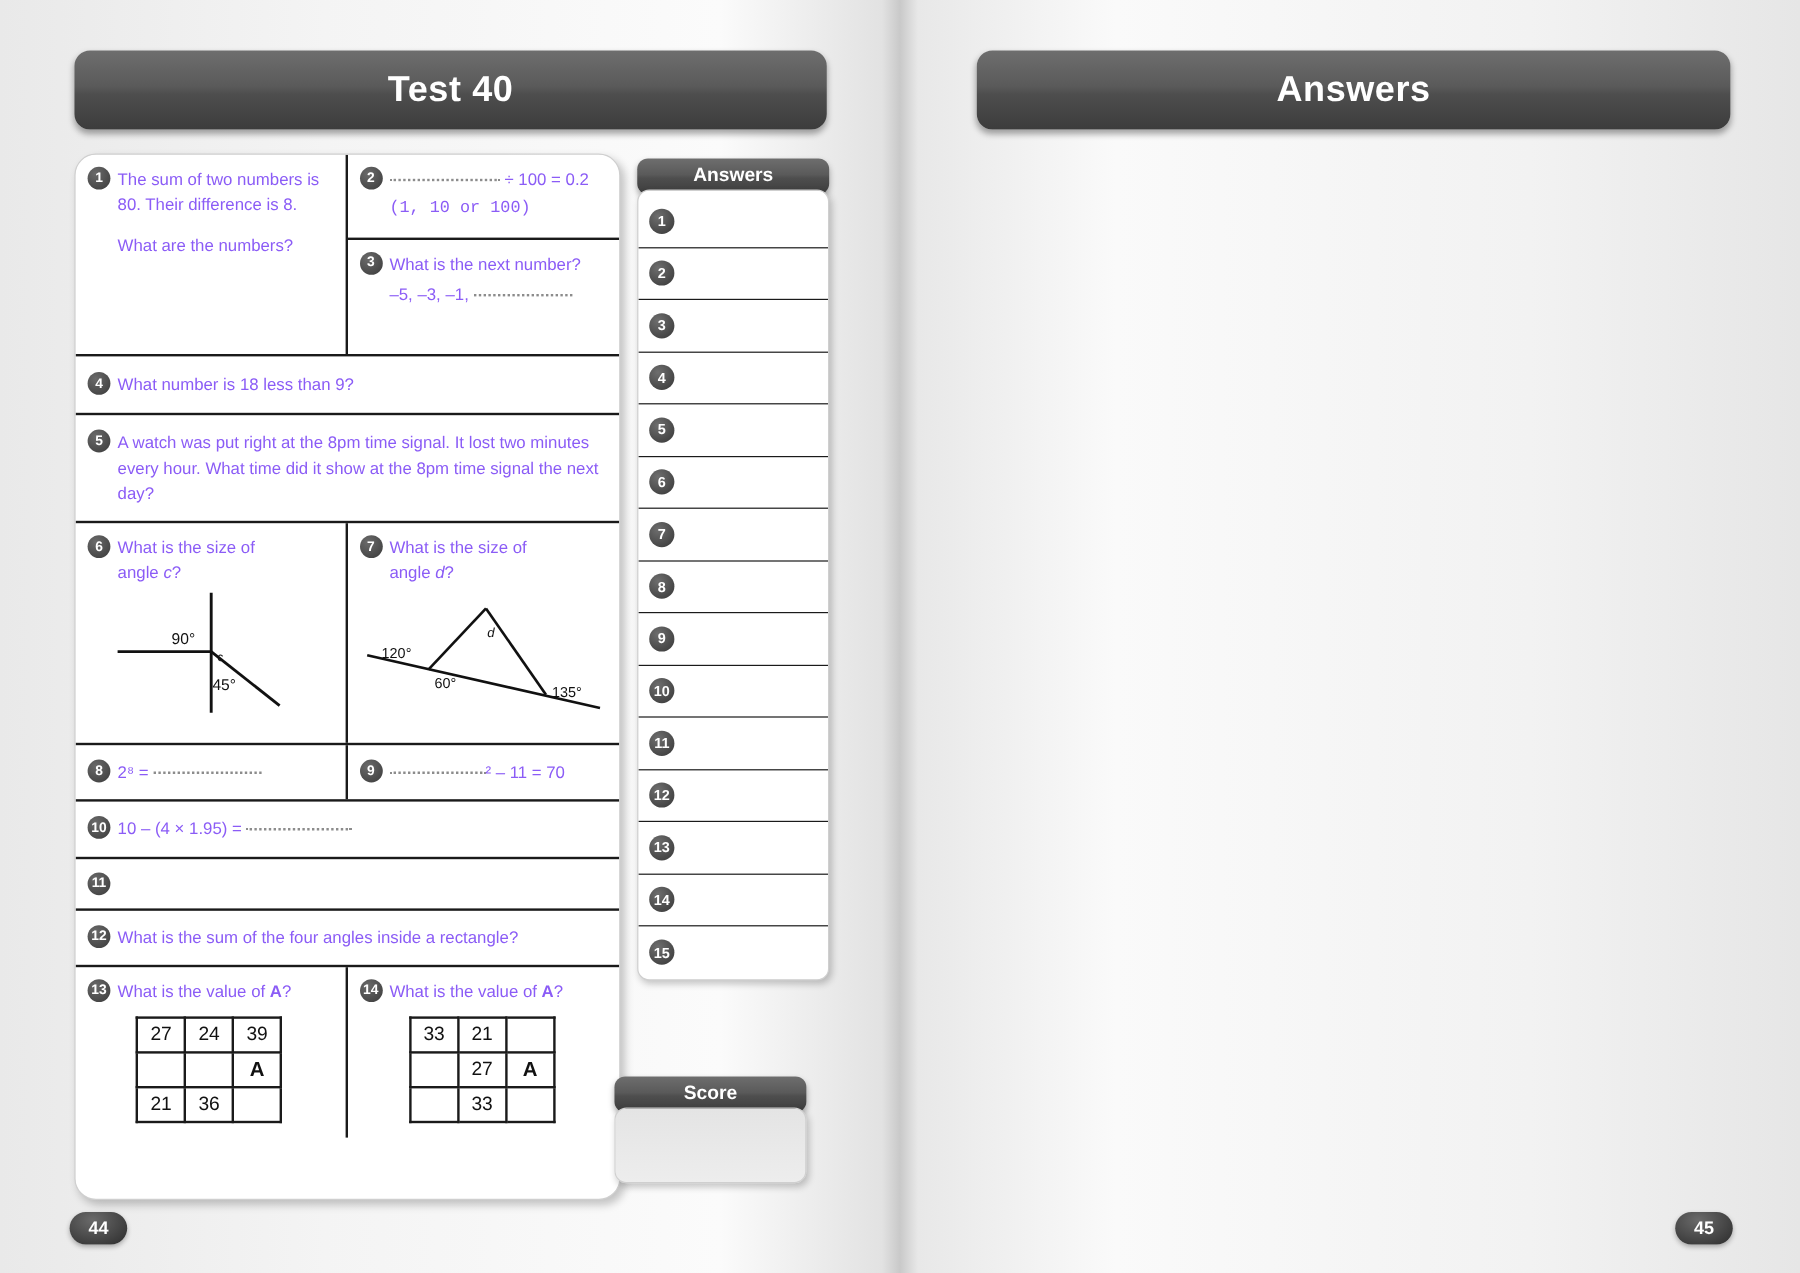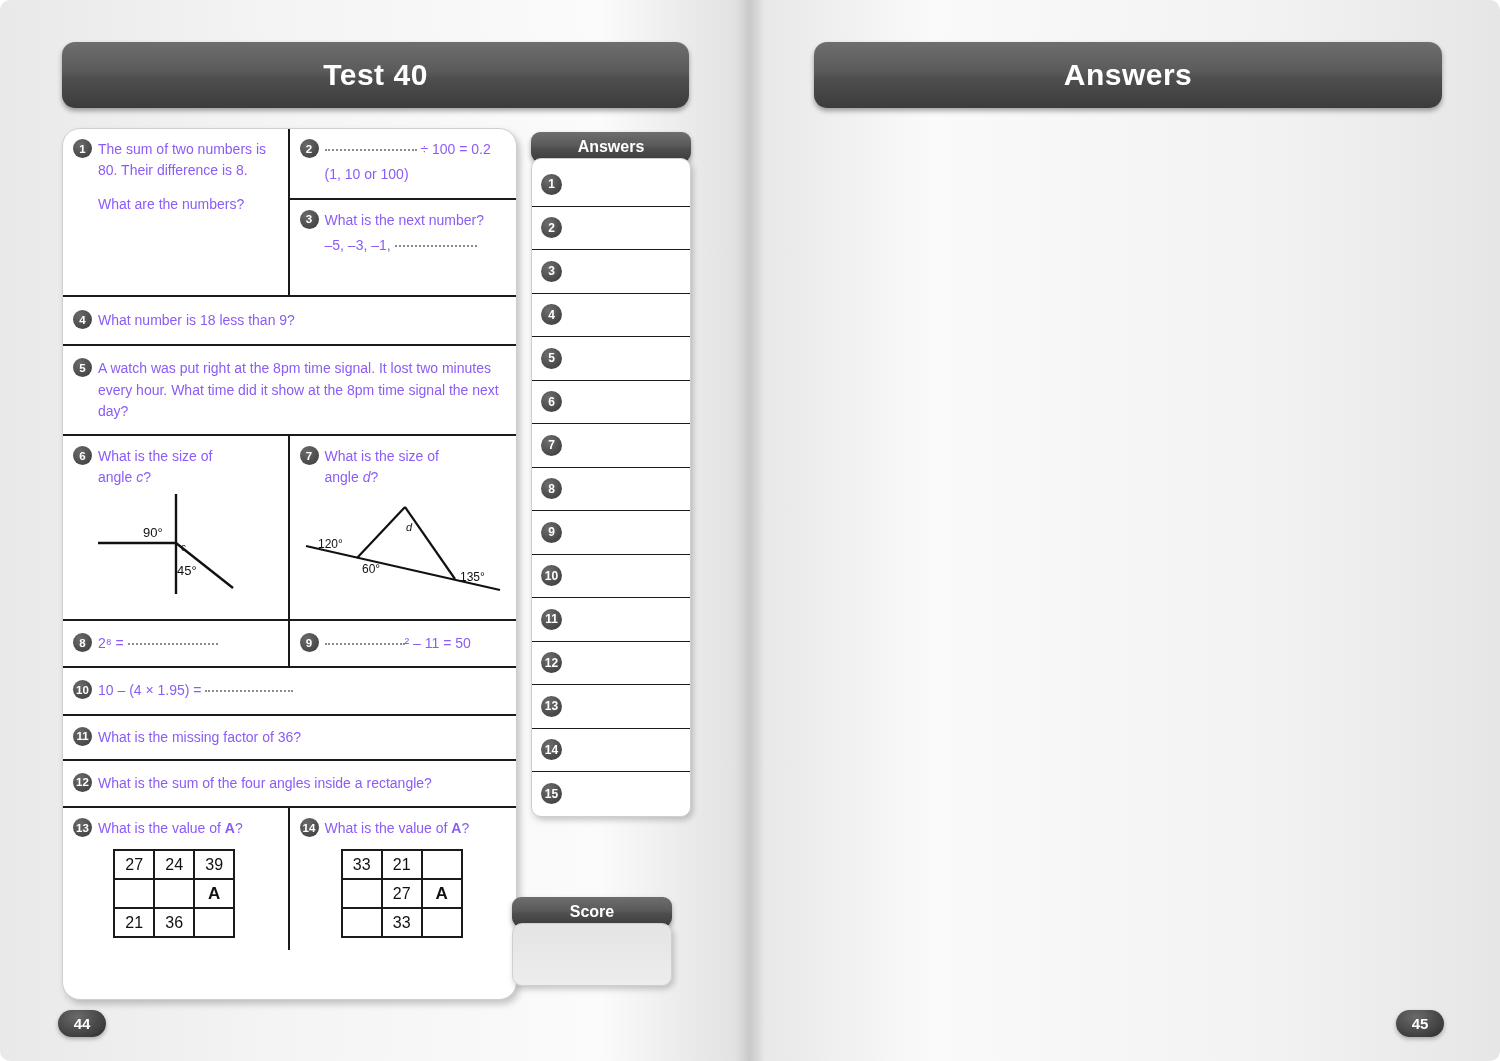--- a/index.html
+++ b/index.html
@@ -3,21 +3,21 @@
 <meta charset="utf-8">
 <style>
   * { box-sizing: border-box; margin: 0; padding: 0; }
   html, body {
     width: 1500px; height: 1061px;
     font-family: "Liberation Sans", sans-serif;
     background: #ffffff;
     overflow: hidden;
   }
   .spread { position: relative; width: 1500px; height: 1061px;
-    background: linear-gradient(90deg,#e9e9e9 0%,#f4f4f4 18%,#fbfbfb 40%,#e2e2e2 49%,#c9c9c9 50%,#e8e8e8 51%,#fafafa 62%,#f2f2f2 85%,#e6e6e6 100%); border-radius: 10px; }
+    background: linear-gradient(90deg,#e9e9e9 0%,#f4f4f4 18%,#fbfbfb 40%,#e2e2e2 49%,#c9c9c9 50%,#e8e8e8 51%,#fafafa 62%,#f2f2f2 85%,#e6e6e6 100%); }
   .page { position: absolute; top: 0; height: 1061px; }
   .page-left { left: 0; width: 750px; }
   .page-right { left: 750px; width: 750px; }
 
   
   .banner {
     background: linear-gradient(180deg,#6e6e6e 0%,#5a5a5a 45%,#4e4e4e 55%,#3c3c3c 100%);
     border-radius: 13px;
     color: #fff; text-align: center;
     font-weight: bold;
@@ -112,21 +112,21 @@
               <div class="qtext" style="margin-top:12px;">What are the numbers?</div>
             </div>
           </div>
         </div>
         <div class="qcell half" style="padding:0;">
           <div style="border-bottom:2px solid #1a1a1a; padding:10px 12px 12px 10px;">
             <div class="ql">
                 <span class="bnum">2</span>
               <div class="qbody">
                 <div class="qtext"><span class="dotline" style="width:92px;"></span> <span>÷ 100 = 0.2</span></div>
-                <div class="qtext" style="margin-top:4px;">(1, 10 or 100)</div>
+                <div class="qtext" style="margin-top:4px;font-family:Liberation Mono, monospace;">(1, 10 or 100)</div>
               </div>
             </div>
           </div>
           <div style="padding:10px 12px 10px 10px;">
             <div class="ql">
                 <span class="bnum">3</span>
               <div class="qbody">
                 <div class="qtext">What is the next number?</div>
                 <div class="qtext" style="margin-top:4px;"><span>–5, –3, –1,</span> <span class="dotline" style="width:82px;"></span></div>
               </div>
@@ -188,40 +188,39 @@
       <div class="qrow">
         <div class="qcell half divider" style="padding:12px 10px;">
           <div class="ql">
               <span class="bnum">8</span>
             <div class="qtext"><span>2⁸ =</span> <span class="dotline" style="width:90px;"></span></div>
           </div>
         </div>
         <div class="qcell half" style="padding:12px 10px;">
           <div class="ql">
               <span class="bnum">9</span>
-            <div class="qtext"><span class="dotline" style="width:80px;"></span><span>² – 11 = 50</span></div>
+            <div class="qtext"><span class="dotline" style="width:80px;"></span><span>² – 11 = 70</span></div>
           </div>
         </div>
       </div>
 
       <div class="qrow">
         <div class="qcell full" style="padding:12px 10px;">
           <div class="ql">
               <span class="bnum">10</span>
             <div class="qtext"><span>10 – (4 × 1.95) =</span> <span class="dotline" style="width:88px;"></span></div>
           </div>
         </div>
       </div>
 
       <div class="qrow">
         <div class="qcell full" style="padding:11px 10px;">
           <div class="ql">
               <span class="bnum">11</span>
             <div class="qbody">
-              <div class="qtext">What is the missing factor of 36?</div>
             </div>
           </div>
         </div>
       </div>
 
       <div class="qrow">
         <div class="qcell full" style="padding:12px 10px;">
           <div class="ql">
               <span class="bnum">12</span>
             <div class="qtext">What is the sum of the four angles inside a rectangle?</div>

